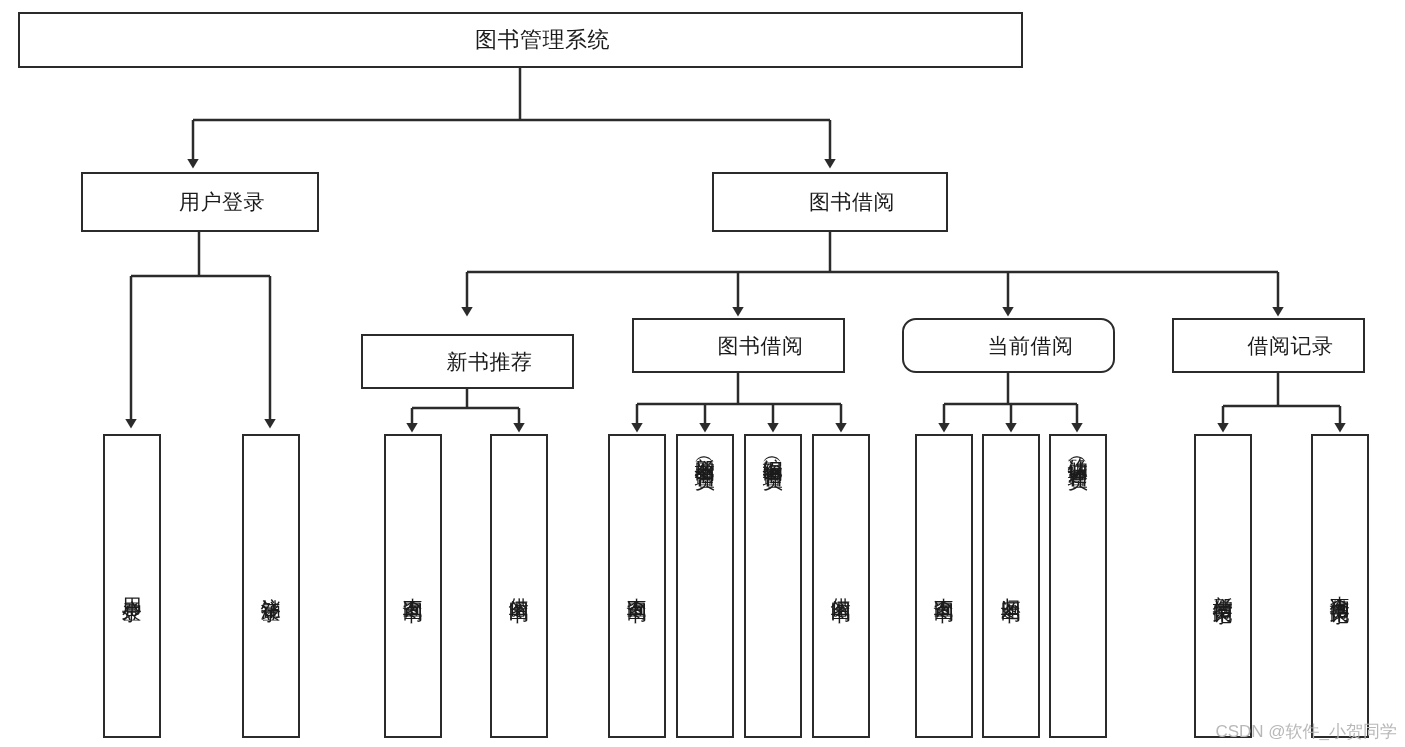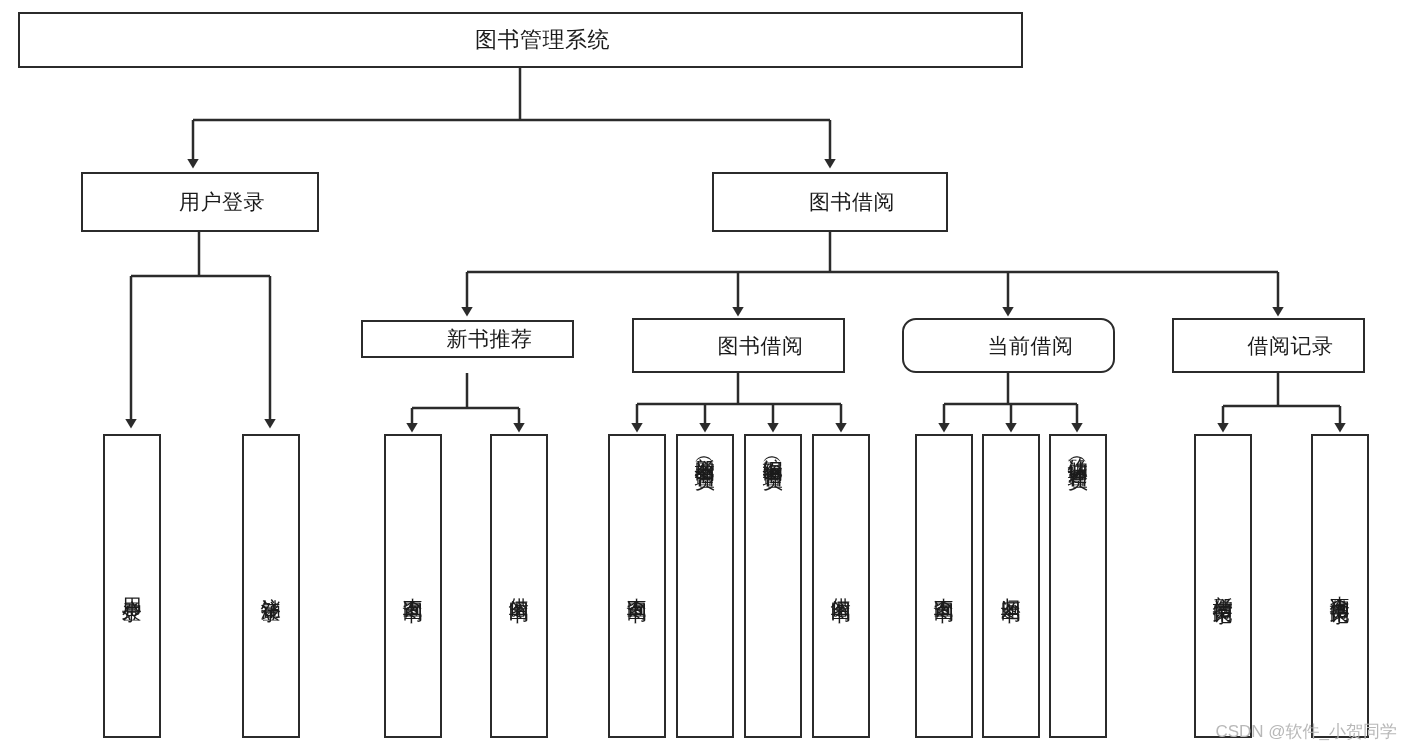--- a/index.html
+++ b/index.html
@@ -135,21 +135,21 @@
     <span>图书管理系统</span>
   </div>
 
   <div class="node horiz" style="left:81px; top:172px; width:238px; height:60px;">
     <span>用户登录</span>
   </div>
   <div class="node horiz" style="left:712px; top:172px; width:236px; height:60px;">
     <span>图书借阅</span>
   </div>
 
-  <div class="node horiz" style="left:361px; top:320px; width:213px; height:38px;">
+  <div class="node horiz" style="left:361px; top:334px; width:213px; height:55px;">
     <span>新书推荐</span>
   </div>
   <div class="node horiz" style="left:632px; top:318px; width:213px; height:55px;">
     <span>图书借阅</span>
   </div>
   <div class="node horiz" style="left:902px; top:318px; width:213px; height:55px;border-radius:14px;">
     <span>当前借阅</span>
   </div>
   <div class="node horiz" style="left:1172px; top:318px; width:193px; height:55px;">
     <span>借阅记录</span>

